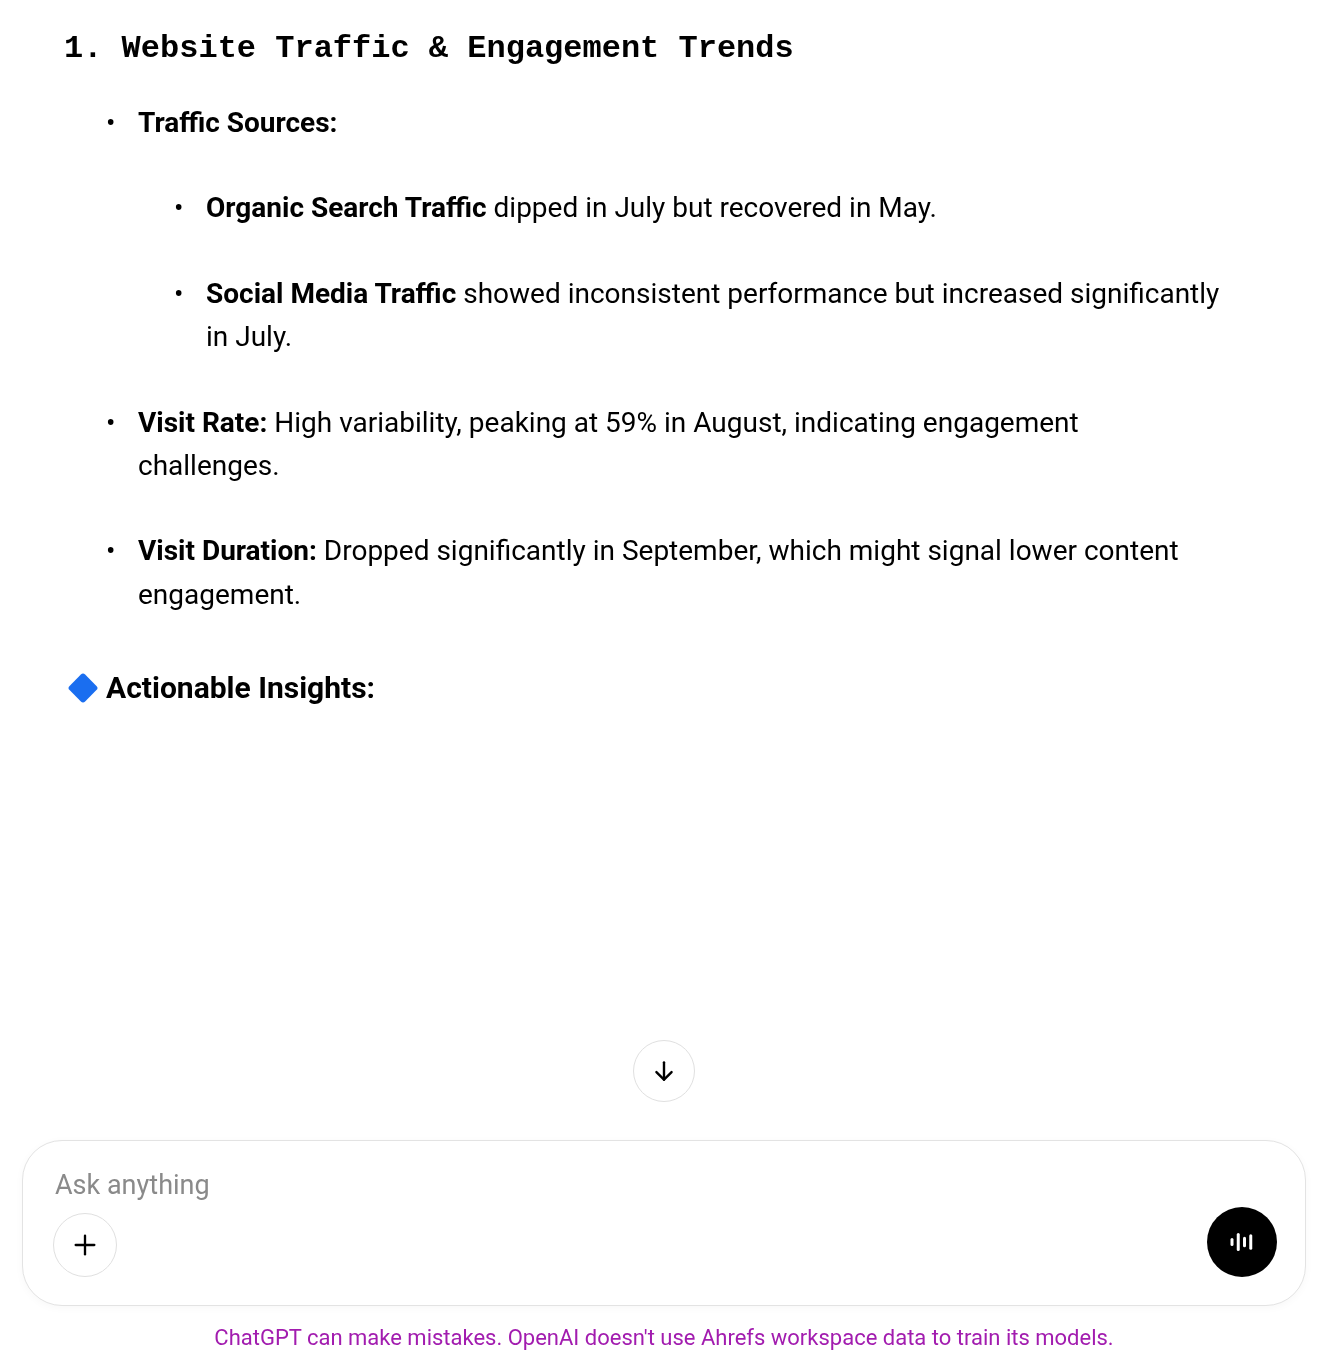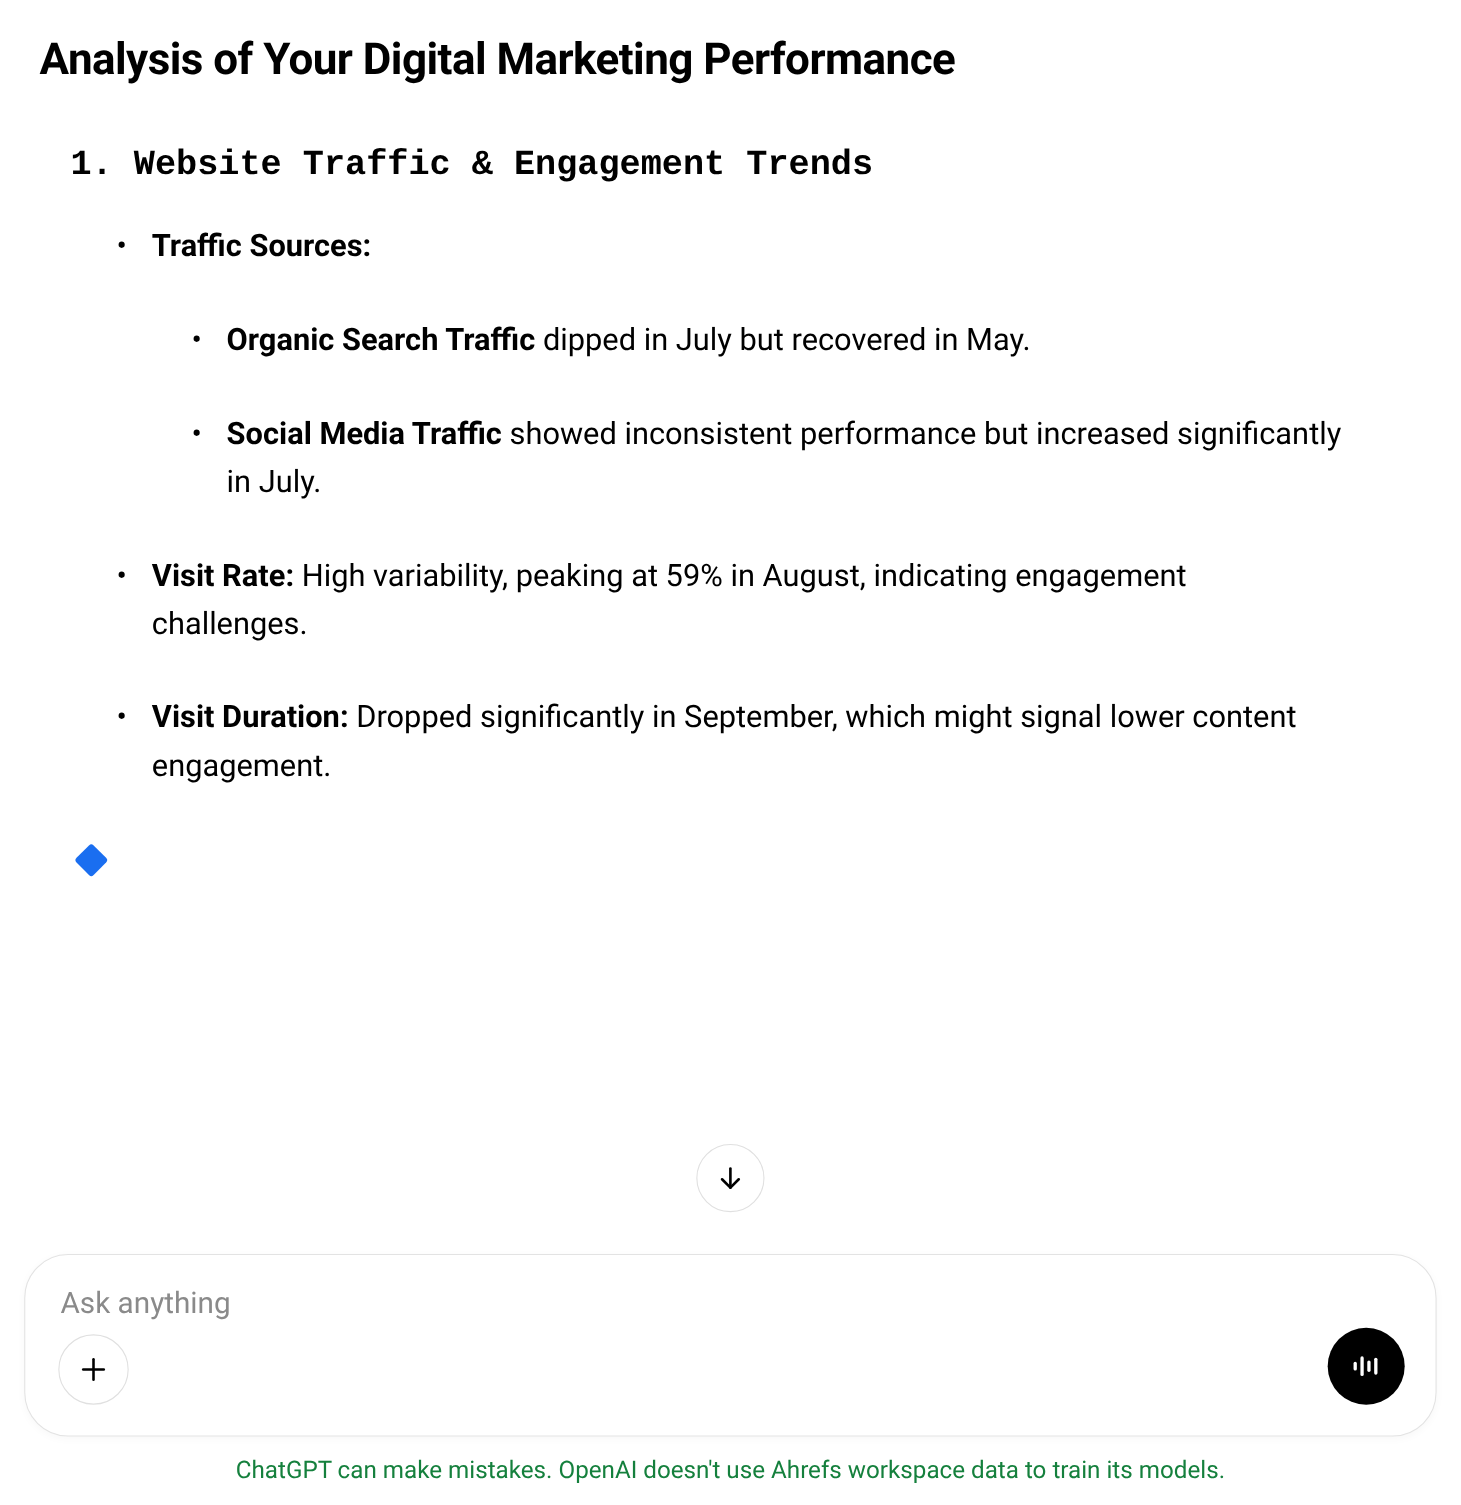--- a/index.html
+++ b/index.html
@@ -174,28 +174,27 @@
       width: 30px;
       height: 30px;
     }
     .disclaimer {
       position: absolute;
       bottom: 18px;
       left: 0;
       right: 0;
       text-align: center;
       font-size: 22px;
-      color: #15803d;
+      color: #a21caf;
     }
   </style>
 </head>
 <body>
 
 <div class="content">
-  <h1>Analysis of Your Digital Marketing Performance</h1>
   <h2>1. Website Traffic &amp; Engagement Trends</h2>
   <ul class="main-list">
     <li>
       <span class="bold">Traffic Sources:</span>
       <ul class="sub-list">
         <li>
           <span class="bold">Organic Search Traffic</span><span> dipped in July but recovered in May.</span>
         </li>
         <li>
           <span class="bold">Social Media Traffic</span><span> showed inconsistent performance but increased significantly in July.</span>
@@ -205,20 +204,21 @@
     <li>
       <span class="bold">Visit Rate:</span><span> High variability, peaking at 59% in August, indicating engagement challenges.</span>
     </li>
     <li>
       <span class="bold">Visit Duration:</span><span> Dropped significantly in September, which might signal lower content engagement.</span>
     </li>
   </ul>
 
   <div class="insights-row">
     <div class="diamond-icon"></div>
+    <span class="insights-label">Actionable Insights:</span>
   </div>
 </div>
 
 <button class="scroll-down-btn">
   <svg viewBox="0 0 24 24" fill="none" stroke="#000" stroke-width="2.2" stroke-linecap="round" stroke-linejoin="round">
     <line x1="12" y1="4" x2="12" y2="20"></line>
     <polyline points="5 13 12 20 19 13"></polyline>
   </svg>
 </button>
 

